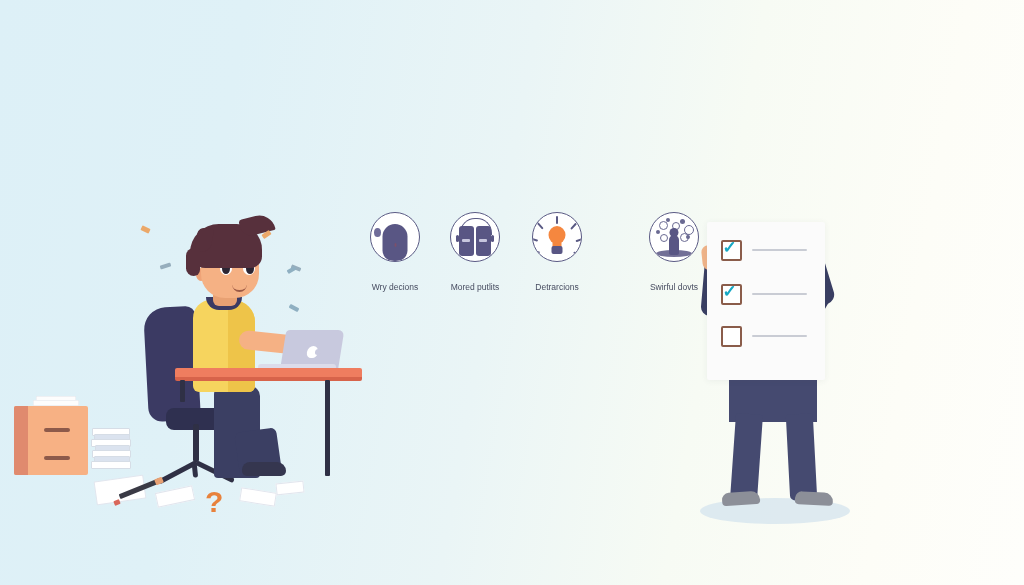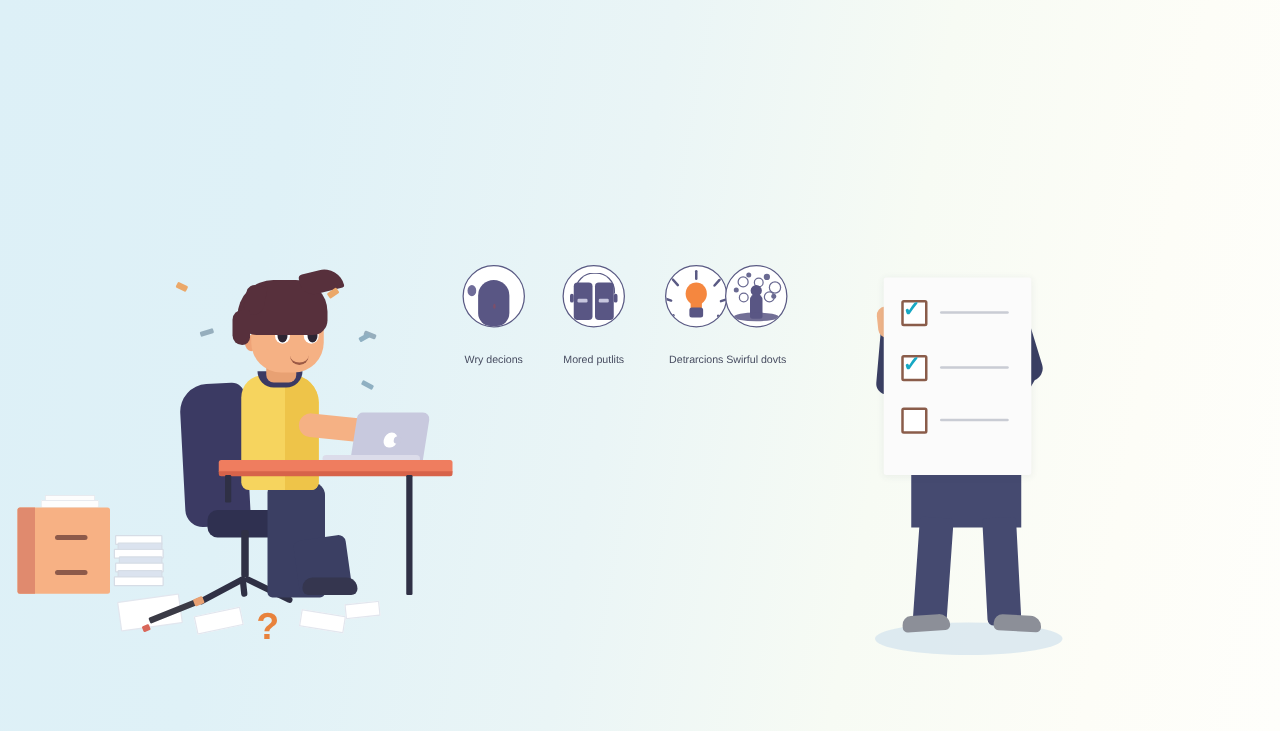--- a/index.html
+++ b/index.html
@@ -347,21 +347,21 @@
         <div class="ray" style="left:42px;top:20px;height:8px;transform:rotate(72deg);"></div>
         <div class="ray" style="left:6px;top:31px;height:8px;transform:rotate(-118deg);"></div>
         <div class="ray" style="left:40px;top:31px;height:8px;transform:rotate(118deg);"></div>
         <div class="bulb"></div>
         <div class="bulb-neck"></div>
         <div class="bulb-base"></div>
       </div>
       <div class="icon-caption">Detrarcions</div>
     </div>
 
-    <div class="icon-item" style="left:578px;top:212px;">
+    <div class="icon-item" style="left:647px;top:212px;">
       <div class="icon-circle">
         <div class="bub" style="left:9px;top:8px;width:7px;height:7px;"></div>
         <div class="bub fill" style="left:16px;top:5px;width:4px;height:4px;"></div>
         <div class="bub" style="left:22px;top:9px;width:6px;height:6px;"></div>
         <div class="bub fill" style="left:30px;top:6px;width:5px;height:5px;"></div>
         <div class="bub" style="left:34px;top:12px;width:8px;height:8px;"></div>
         <div class="bub fill" style="left:6px;top:17px;width:4px;height:4px;"></div>
         <div class="bub" style="left:10px;top:21px;width:6px;height:6px;"></div>
         <div class="bub fill" style="left:36px;top:22px;width:4px;height:4px;"></div>
         <div class="bub" style="left:30px;top:20px;width:7px;height:7px;"></div>

